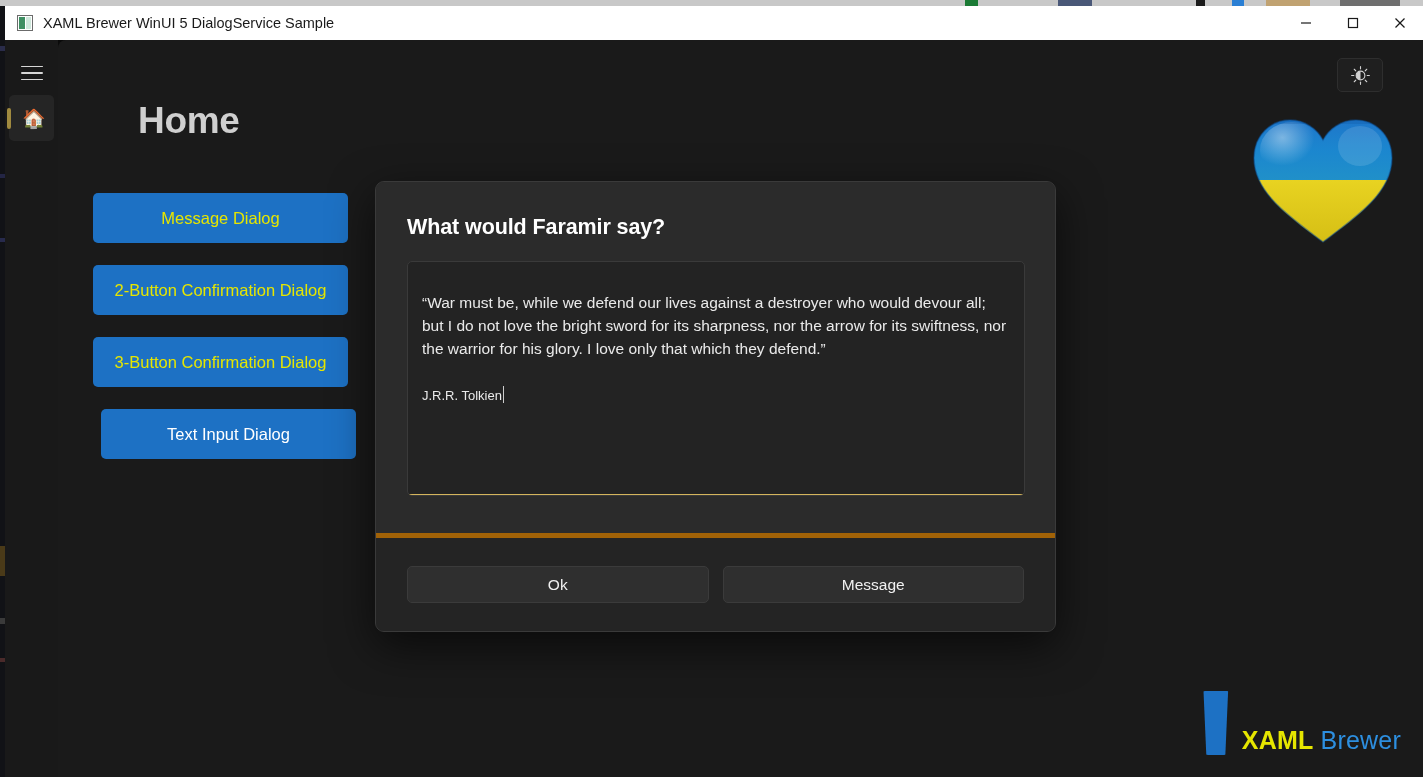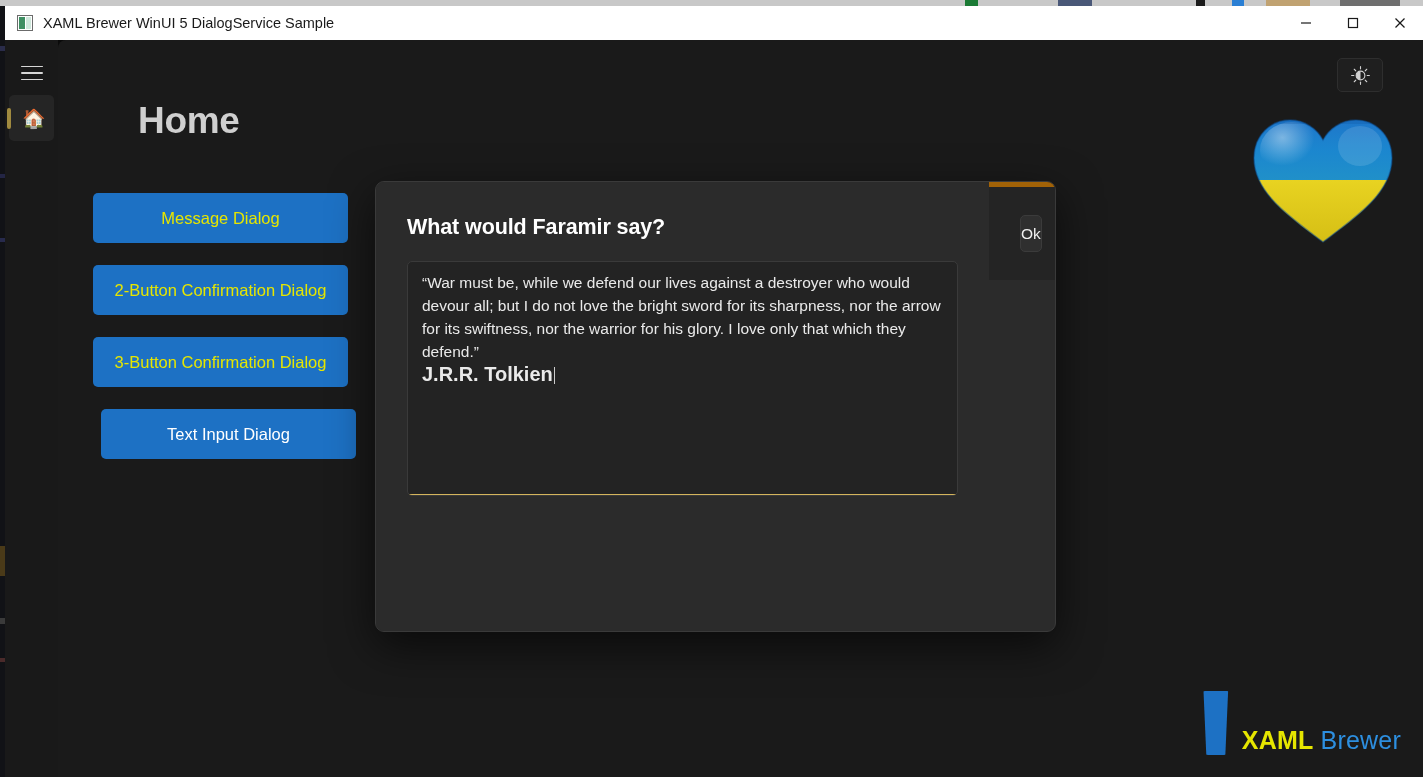--- a/index.html
+++ b/index.html
@@ -200,62 +200,62 @@
 
   
   .dialog {
     position: absolute;
     left: 317px; top: 141px;
     width: 681px; height: 451px;
     background: #2b2b2b;
     border: 1px solid #3a3a3a;
     border-radius: 9px;
     box-shadow: 0 14px 44px rgba(0,0,0,0.62);
-    display: flex; flex-direction: row;
+    display: flex; flex-direction: column;
     overflow: hidden;
   }
   .dlg-body {
     flex: 1;
     padding: 33px 31px 0 31px;
     background: #2b2b2b;
   }
   .dlg-title {
     font-size: 21.5px;
     font-weight: 700;
     color: #ffffff;
     margin-bottom: 21px;
     letter-spacing: -0.1px;
   }
   .dlg-textbox {
     position: relative;
-    width: 551px; height: 235px;
+    width: 618px; height: 235px;
     background: #232323;
     border: 1px solid #3a3a3a;
     border-radius: 5px;
-    padding: 9px 14px;
+    padding: 29px 14px;
     overflow: hidden;
   }
   .dlg-textbox::after {
     content: "";
     position: absolute;
     left: -1px; right: -1px; bottom: -1px;
     height: 2px;
     background: #d4b45c;
   }
   .tb-text {
     font-size: 15.5px;
     line-height: 23px;
     color: #eaeaea;
   }
   .tb-author {
-    font-size: 20px;
+    margin-top: 24px;
+    font-size: 13px;
     line-height: 23px;
     color: #eaeaea;
     display: inline-block;
-    font-weight: bold;
   }
   .caret {
     display: inline-block;
     width: 1.5px; height: 17px;
     background: #cccccc;
     vertical-align: -3px;
     margin-left: 1px;
   }
   .dlg-footer {
     height: 98px;

